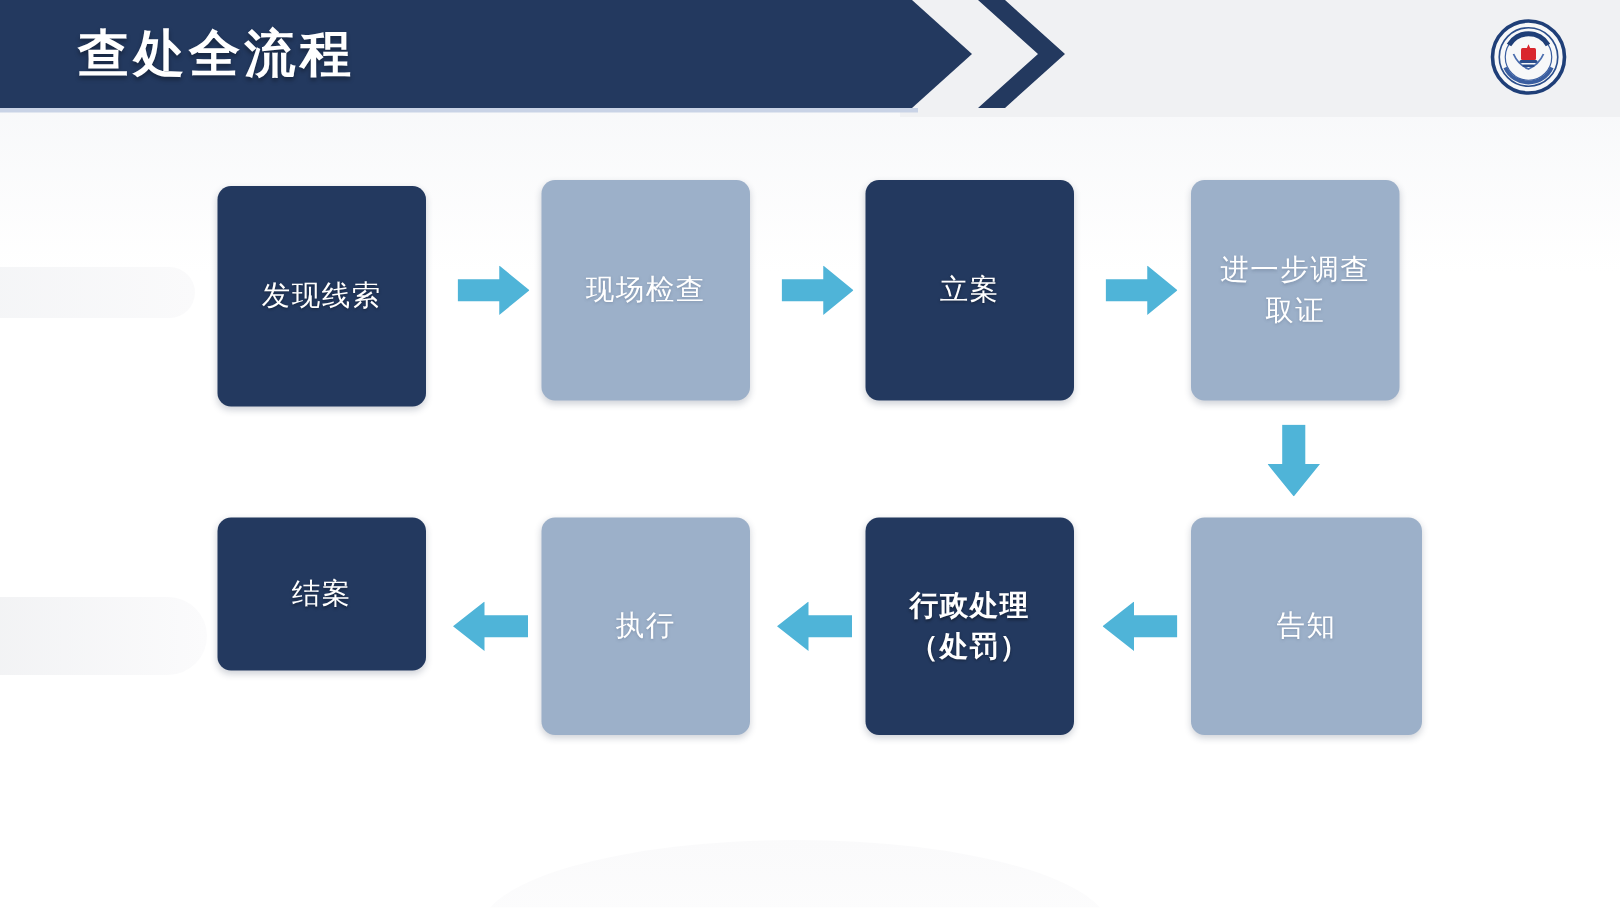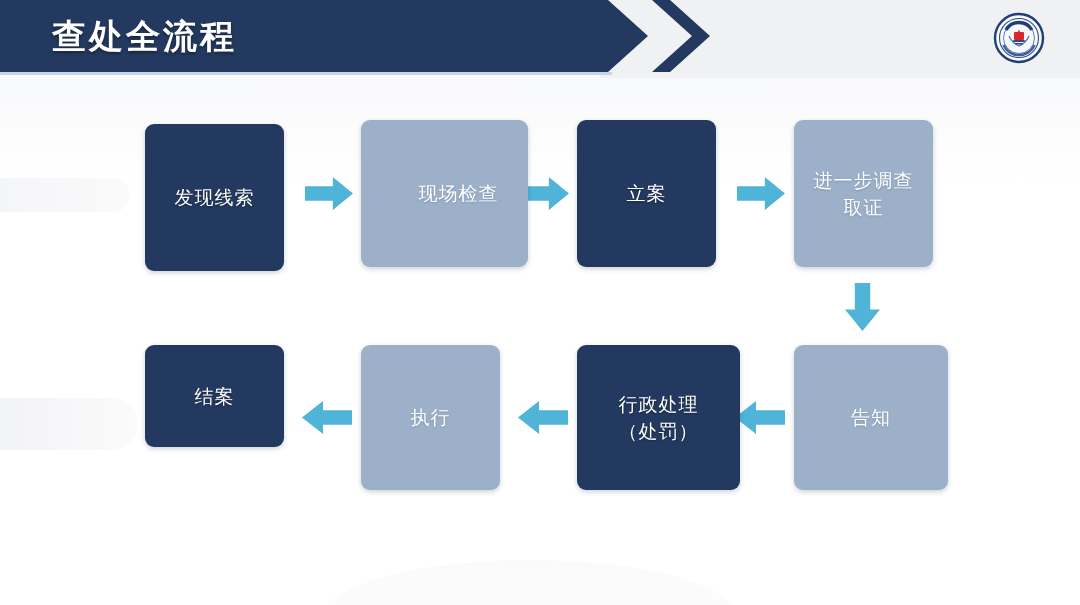--- a/index.html
+++ b/index.html
@@ -113,21 +113,21 @@
   </div>
 
   <div>
 
     <div class="node dark" style="left:145px;top:124px;width:139px;height:147px;">
       <span>发现线索</span>
     </div>
 
     <div class="arrow arrow-right" style="left:305px;top:177px;width:48px;height:33px;"></div>
 
-    <div class="node light" style="left:361px;top:120px;width:139px;height:147px;padding-left:28px;">
+    <div class="node light" style="left:361px;top:120px;width:139px;height:147px;">
       <span>现场检查</span>
     </div>
 
     <div class="arrow arrow-right" style="left:521px;top:177px;width:48px;height:33px;"></div>
 
     <div class="node dark" style="left:577px;top:120px;width:139px;height:147px;">
       <span>立案</span>
     </div>
 
     <div class="arrow arrow-right" style="left:737px;top:177px;width:48px;height:33px;"></div>
@@ -140,21 +140,21 @@
     </div>
 
     <div class="arrow arrow-down" style="left:845px;top:283px;width:35px;height:48px;"></div>
 
     <div class="node light" style="left:794px;top:345px;width:154px;height:145px;">
       <span>告知</span>
     </div>
 
     <div class="arrow arrow-left" style="left:735px;top:401px;width:50px;height:33px;"></div>
 
-    <div class="node dark" style="left:577px;top:345px;width:163px;height:145px;">
+    <div class="node dark" style="left:577px;top:345px;width:139px;height:145px;font-weight:bold;">
       <div>
         <div>行政处理</div>
         <div>（处罚）</div>
       </div>
     </div>
 
     <div class="arrow arrow-left" style="left:518px;top:401px;width:50px;height:33px;"></div>
 
     <div class="node light" style="left:361px;top:345px;width:139px;height:145px;text-align:right;">
       <span>执行</span>

